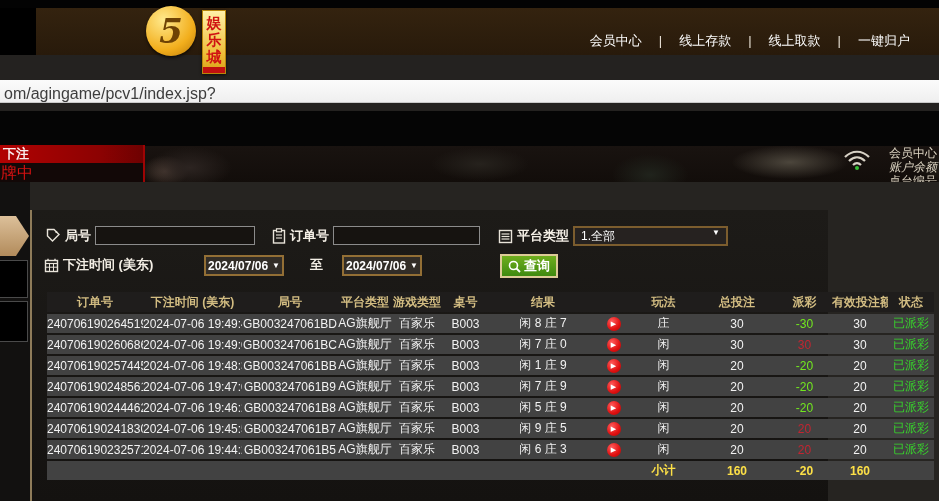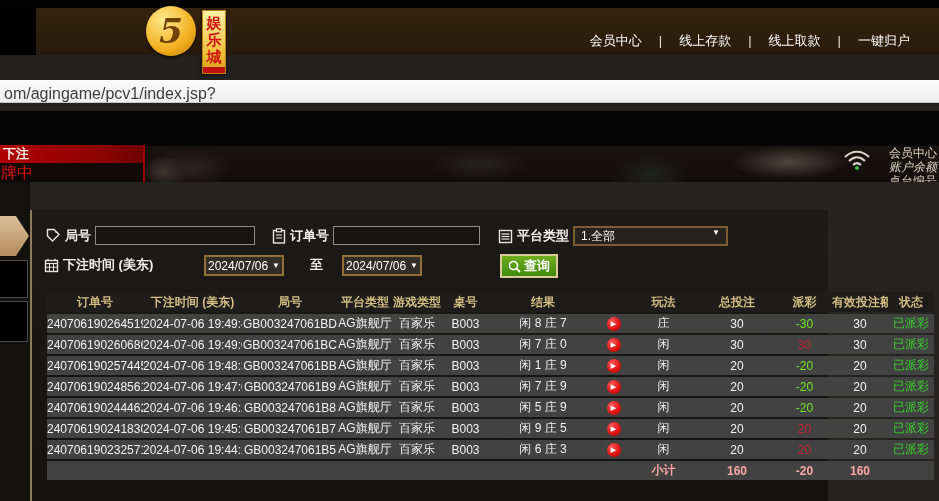--- a/index.html
+++ b/index.html
@@ -69,40 +69,40 @@
     background:linear-gradient(#dcc09a,#b28b5b); clip-path:polygon(0 0,55% 0,100% 50%,55% 100%,0 100%); }
   .rail-box { position:absolute; left:0; width:28px; background:#000;
     border:1px solid #4a4a4a; border-left:none; }
   
   .panel { position:absolute; top:28px; left:30px; width:798px; height:291px;
     background:linear-gradient(#1d1b18,#141210); border-left:2px solid #8f7c5a; }
   .filter-label { color:#f3eee5; font-size:13px; font-weight:bold; white-space:nowrap; }
   .f-item { position:absolute; display:flex; align-items:center; gap:4px; }
   .txt-input { background:#161310; border:1px solid #8b8b8b; height:19px; color:#eee;
     font-size:12px; padding:0 4px; }
-  .date-btn { background:#322d27; border:2px solid #936f35; color:#fff; font-weight:normal;
+  .date-btn { background:#322d27; border:2px solid #936f35; color:#fff; font-weight:bold;
     font-size:12px; height:21px; display:flex; align-items:center; justify-content:center;
     gap:4px; padding:0 0; cursor:pointer; }
   .date-btn .arr, .dd .arr { font-size:8px; color:#fff; }
   .dd { background:#262220; border:2px solid #7c5d2e; color:#fff; font-size:12px; height:20px;
     display:flex; align-items:flex-start; padding:0 6px; justify-content:space-between; cursor:pointer; }
   .search-btn { background:linear-gradient(#6fae1d,#3f8a10); border:2px solid #ddcb97;
     color:#fff; font-weight:bold; font-size:13px; height:24px; padding:0 6px;
     display:flex; align-items:center; gap:3px; cursor:pointer; }
   
   .bet-table { position:absolute; left:15px; top:80px; width:887px;
     border-collapse:separate; border-spacing:0 2px; table-layout:fixed; }
   .bet-table th { background:#1f1d1c; color:#d3bd82; font-size:12px; font-weight:bold;
     height:20px; text-align:center; white-space:nowrap; overflow:hidden; }
   .bet-table td { background:#424242; color:#f2f2f2; font-size:12px; height:19px;
     text-align:center; white-space:nowrap; overflow:hidden; }
   .bet-table td.pos { color:#c22531; }
   .bet-table td.neg { color:#72e augmented1f; color:#72e81f; }
   .bet-table td.status { color:#38d42c; }
-  .bet-table td.sum { color:#fca5a5; font-weight:bold; }
+  .bet-table td.sum { color:#fde047; font-weight:bold; }
   .play-btn { display:inline-flex; width:14px; height:14px; border-radius:50%;
     background:radial-gradient(circle at 35% 30%, #ff5a5a, #e01010 60%, #b00505);
     color:#fff; font-size:7px; align-items:center; justify-content:center; cursor:pointer;
     vertical-align:middle; }
   svg.ic { display:block; }
 </style>
 </head>
 <body>
 
 <div class="screen">

